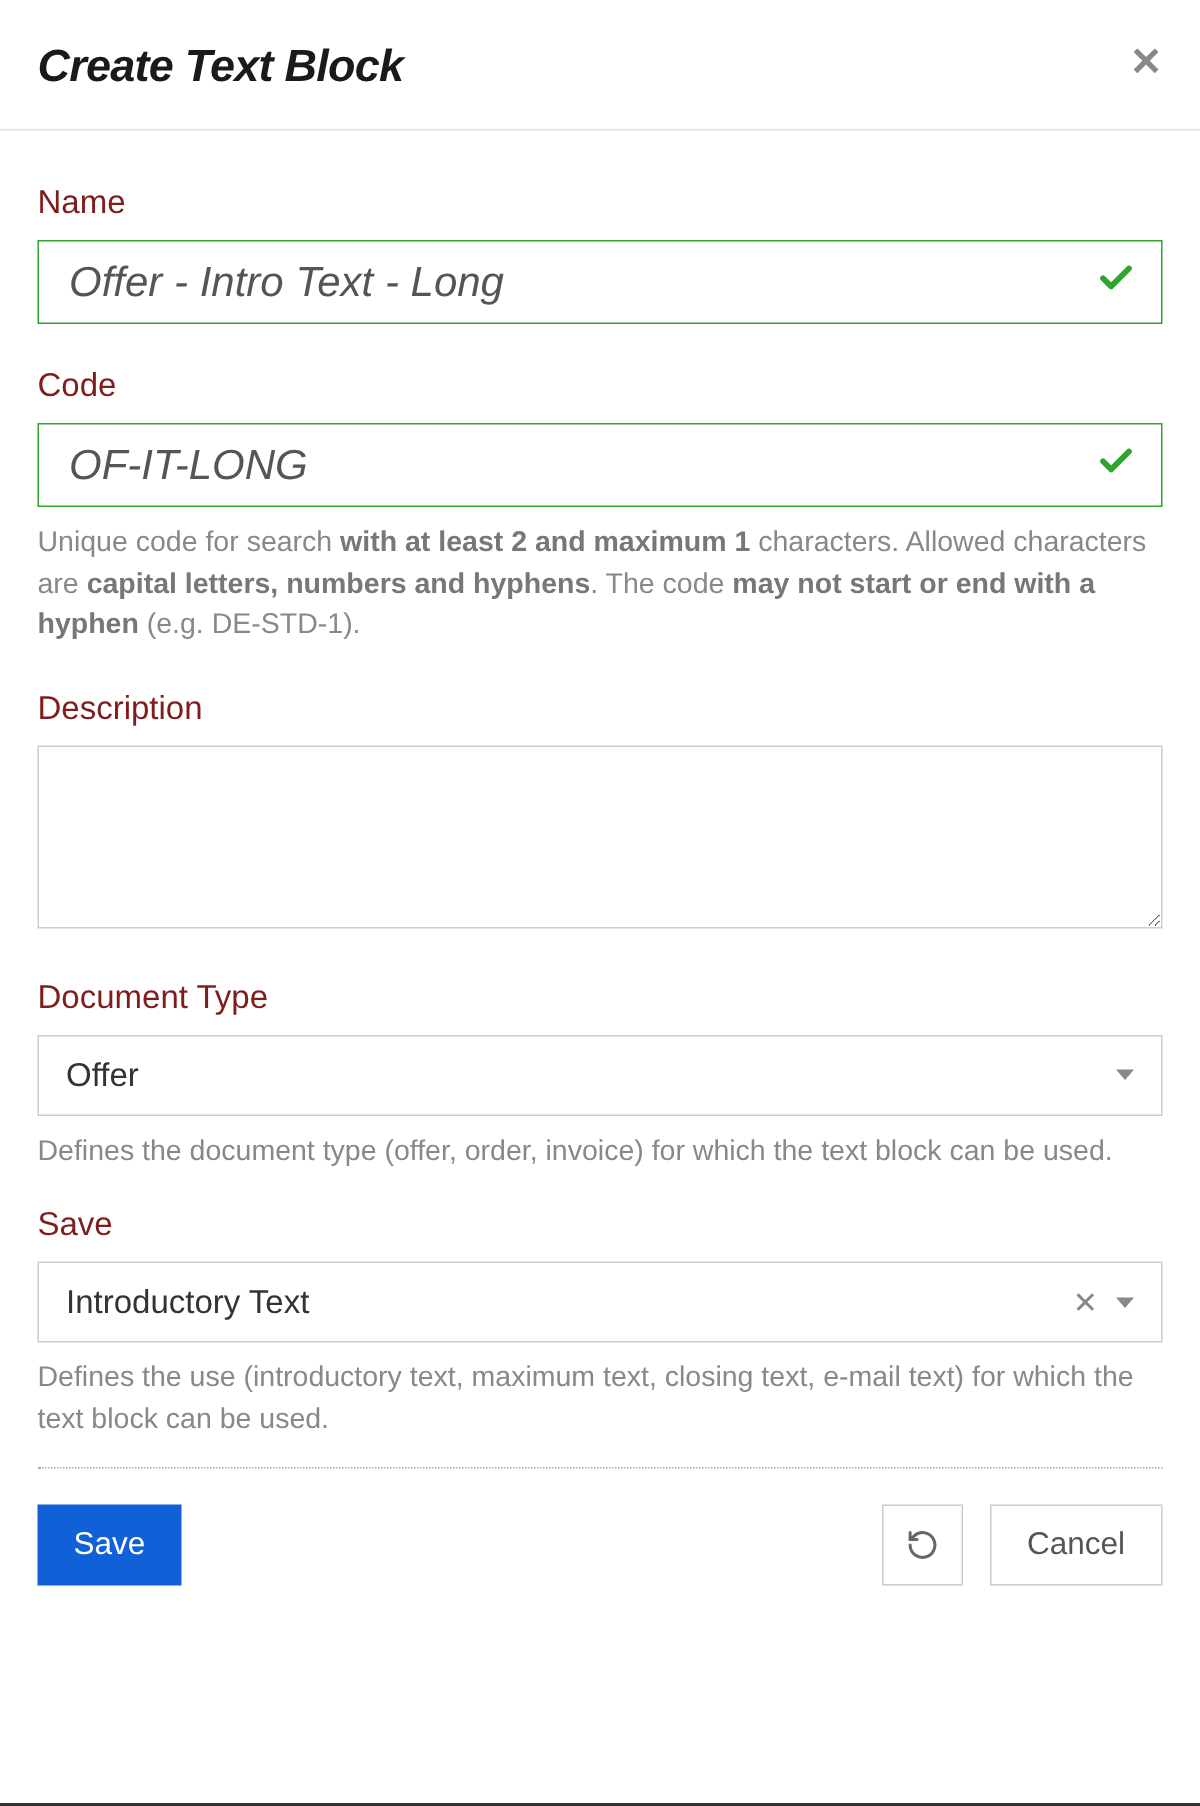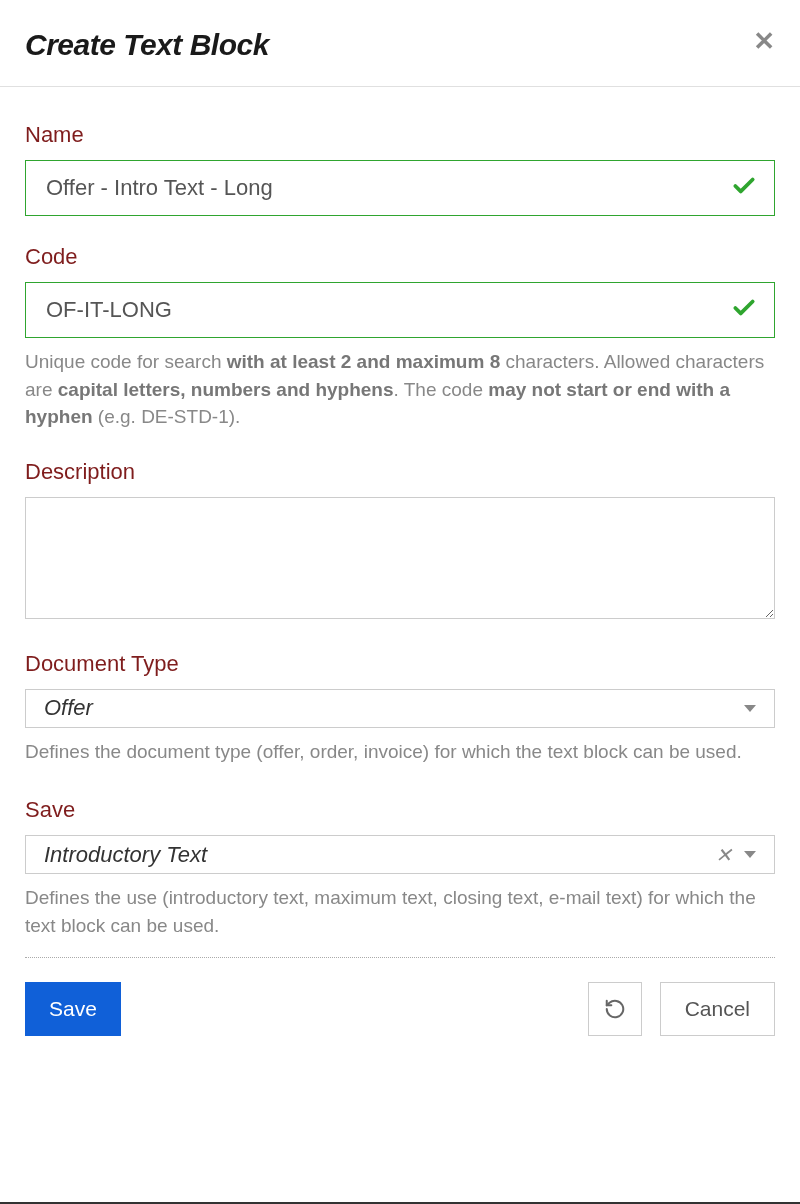--- a/index.html
+++ b/index.html
@@ -48,25 +48,26 @@
       color: #7f1d1d;
       margin-bottom: 12px;
     }
     .input-wrapper {
       position: relative;
     }
     .text-input {
       width: 100%;
       height: 56px;
       padding: 0 50px 0 20px;
-      font-size: 22px;
+      font-size: 28px;
       color: #555;
       border: 1px solid #2fa52f;
       background: #fff;
       outline: none;
+      font-style: italic;
     }
     .check-icon {
       position: absolute;
       right: 18px;
       top: 50%;
       transform: translateY(-50%);
       color: #2fa52f;
       pointer-events: none;
     }
     .check-icon svg {
@@ -91,28 +92,27 @@
       color: #555;
       border: 1px solid #ccc;
       background: #fff;
       outline: none;
       resize: both;
       font-family: inherit;
     }
     .select-wrapper {
       position: relative;
       width: 100%;
-      height: 39px;
+      height: 54px;
       border: 1px solid #ccc;
       background: #fff;
       display: flex;
       align-items: center;
       padding: 0 18px;
       cursor: pointer;
-      font-style: italic;
     }
     .select-value {
       font-size: 22px;
       color: #333;
       flex: 1;
     }
     .select-icons {
       display: flex;
       align-items: center;
       gap: 12px;
@@ -208,30 +208,30 @@
     <label class="form-label">Code</label>
     <div class="input-wrapper">
       <input type="text" class="text-input" value="OF-IT-LONG" style="">
       <span class="check-icon">
         <svg viewBox="0 0 24 24" fill="none" stroke="currentColor" stroke-width="3.5" stroke-linecap="round" stroke-linejoin="round">
             <polyline points="20 6 9 17 4 12"></polyline>
           </svg>
       </span>
     </div>
     <p class="helper-text">
-      <span>Unique code for search </span><b>with at least 2 and maximum 8</b><span> characters. Allowed characters are </span><b>capital letters, numbers and hyphens</b><span>. The code </span><b>may not start or end with a hyphen</b><span> (e.g. DE-STD-1).</span>
+      <span>Unique code for search </span><b>with at least 2 and maximum 1</b><span> characters. Allowed characters are </span><b>capital letters, numbers and hyphens</b><span>. The code </span><b>may not start or end with a hyphen</b><span> (e.g. DE-STD-1).</span>
     </p>
   </div>
 
   <div class="form-group">
     <label class="form-label">Description</label>
     <textarea class="textarea-input" style=""></textarea>
   </div>
 
-  <div class="form-group" style="margin-bottom:32px;">
+  <div class="form-group" style="margin-bottom:22px;">
     <label class="form-label">Document Type</label>
     <div class="select-wrapper">
       <span class="select-value">Offer</span>
       <div class="select-icons">
         <span class="caret-down"></span>
       </div>
     </div>
     <p class="helper-text">Defines the document type (offer, order, invoice) for which the text block can be used.</p>
   </div>
 

